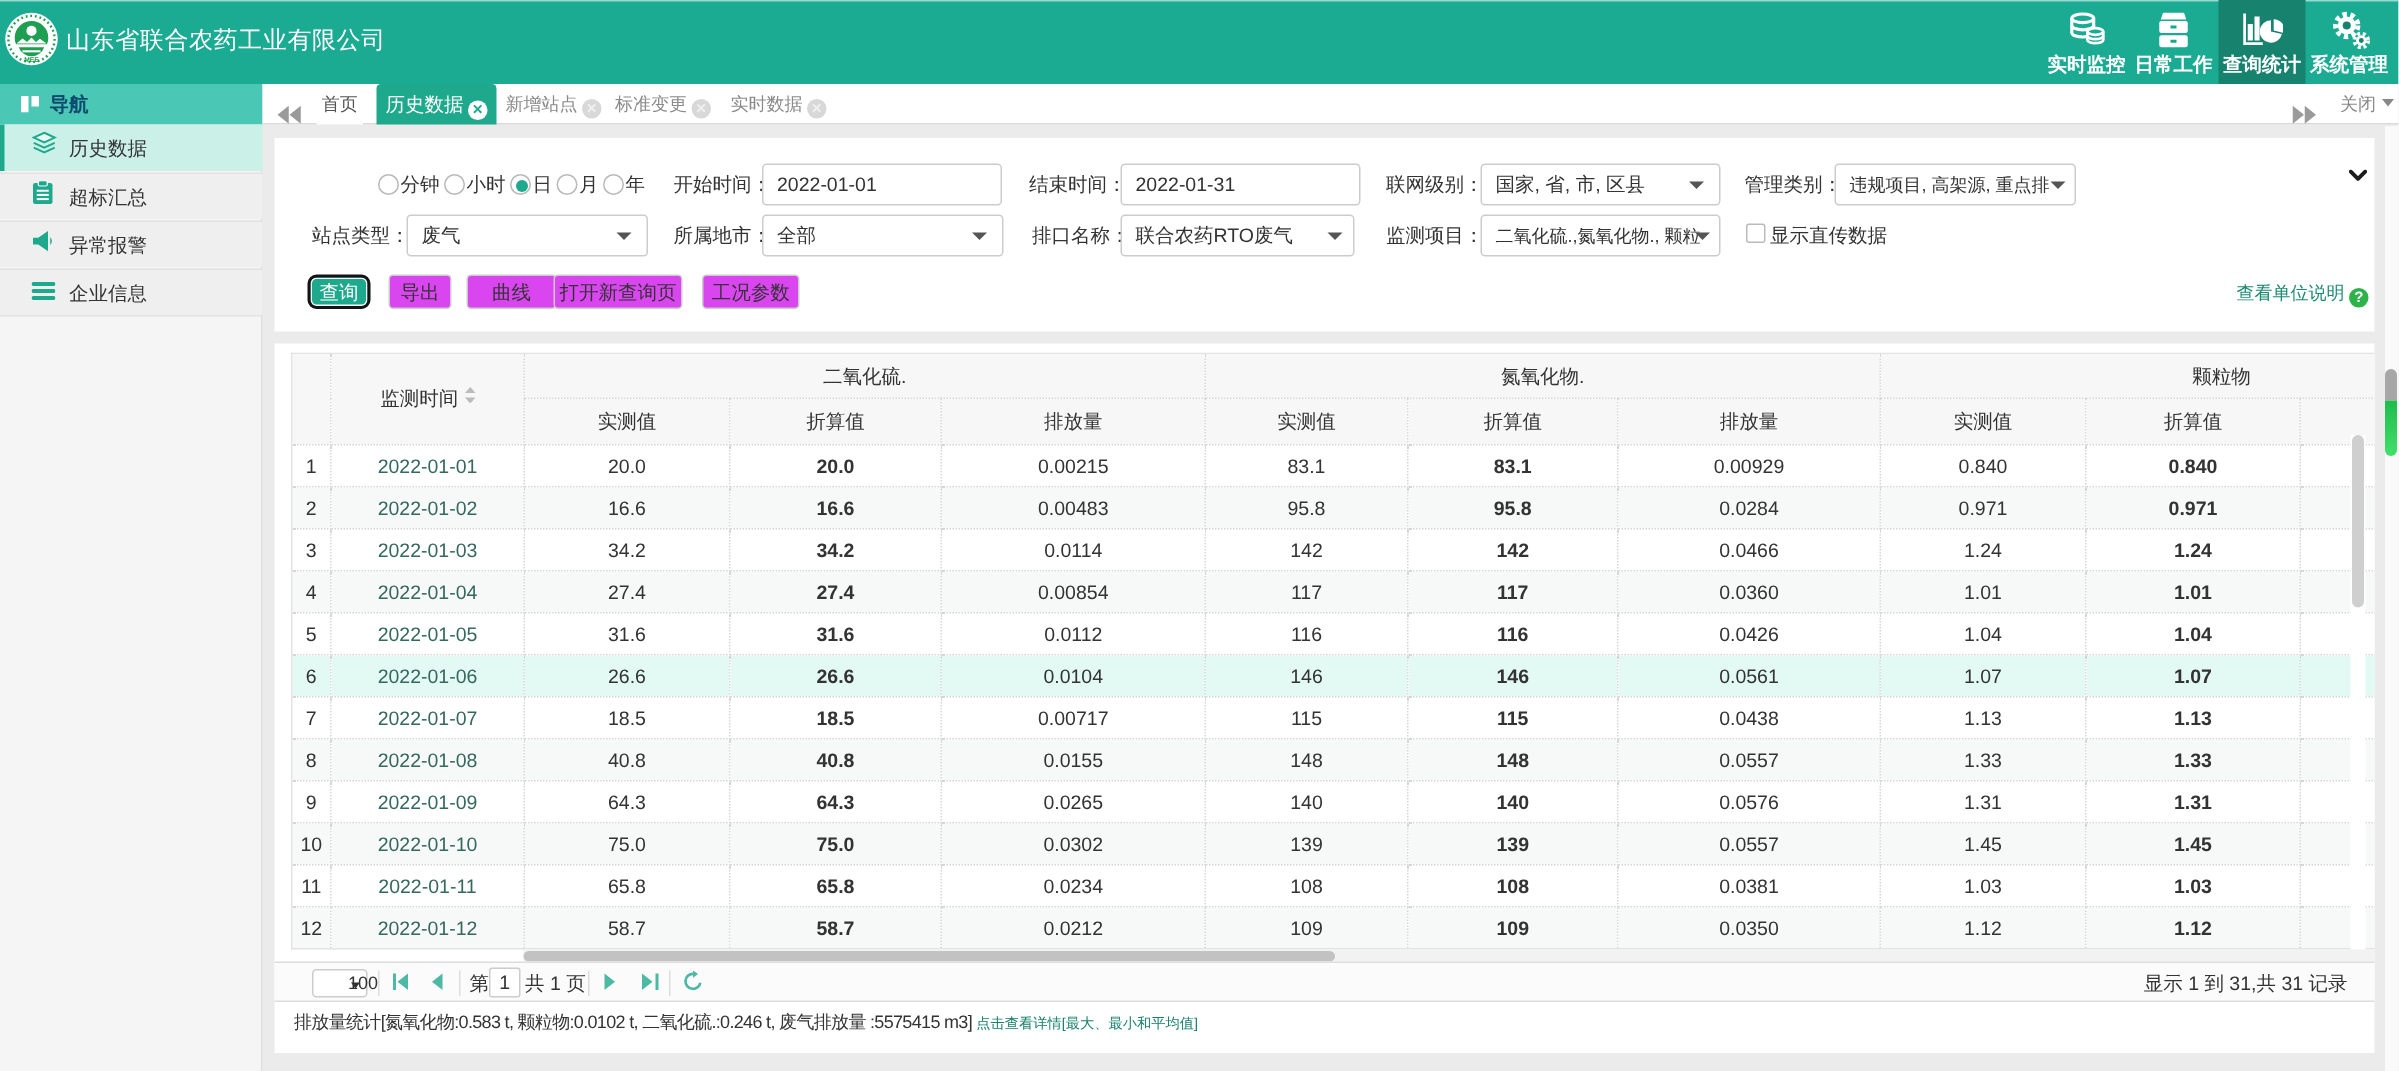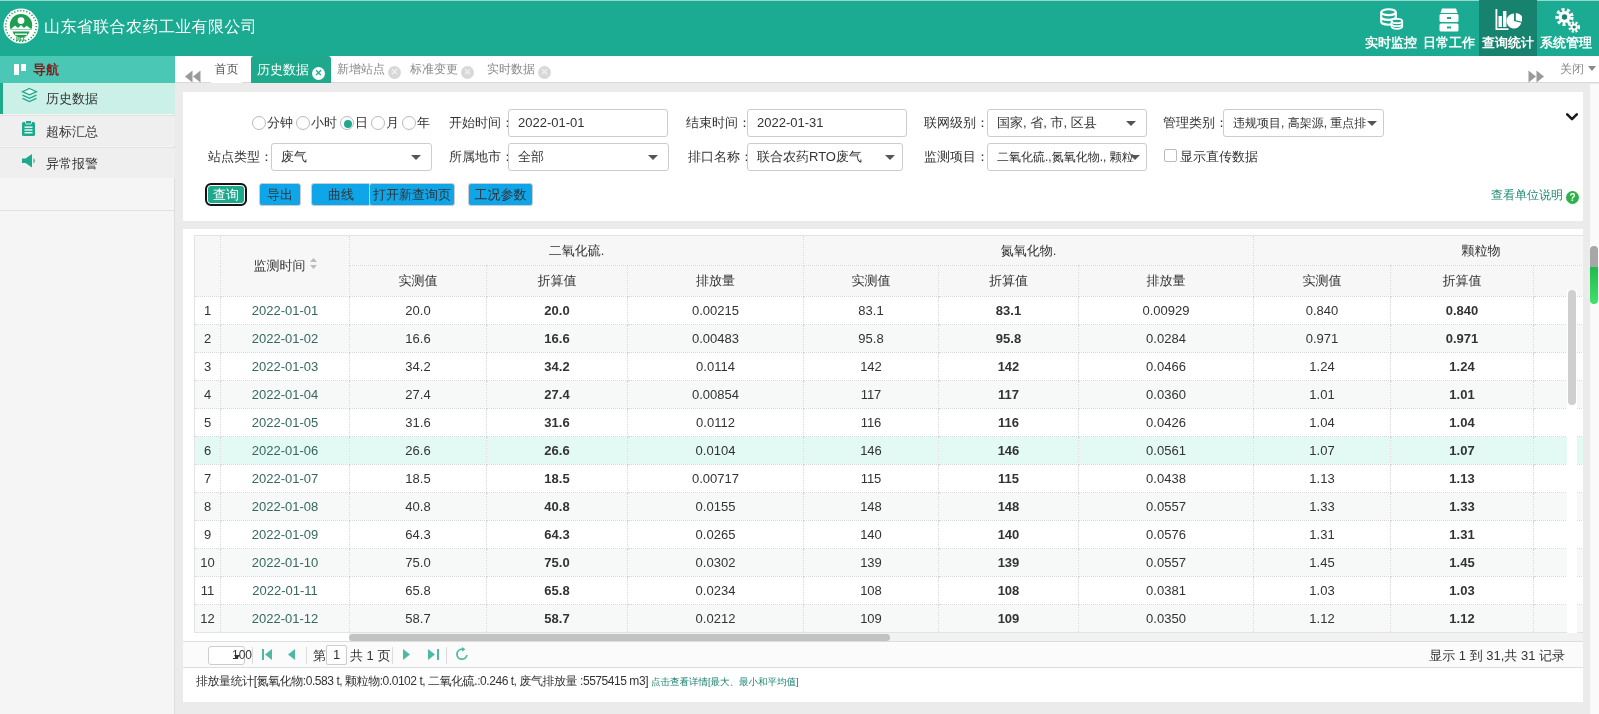--- a/index.html
+++ b/index.html
@@ -8,41 +8,41 @@
 
 #hdr{position:absolute;left:0;top:0;width:1599px;height:56px;background:#1aab92}
 #title{position:absolute;left:44px;top:17px;font-size:16px;font-weight:normal;color:#fff;letter-spacing:.4px}
 .hmod{position:absolute;top:0;height:56px;width:58px;color:#fff;text-align:center;font-size:13px;font-weight:bold}
 .hmod .ic{margin-top:7px;height:26px}
 .hmod .tx{margin-top:1px}
 #hm3{background:#17836e}
 #hdr::before{content:"";position:absolute;left:0;top:0;width:100%;height:1px;background:rgba(255,255,255,.55)}
 
 #side{position:absolute;left:0;top:56px;width:175px;height:658px;background:#f5f5f5;border-right:1px solid #ddd}
-#nav{position:absolute;left:0;top:0;width:175px;height:27px;background:#4bc7b5;color:#7f1d1d;font-size:13px;font-weight:bold;line-height:27px}
+#nav{position:absolute;left:0;top:0;width:175px;height:27px;background:#4bc7b5;color:#0c4a6e;font-size:13px;font-weight:bold;line-height:27px}
 #nav .nic{display:inline-block;vertical-align:-1px;margin:0 7px 0 14px}
 .sitem{position:absolute;left:0;width:175px;height:31px;background:#efefef;border-top:1px solid #e2e2e2;font-size:13px;line-height:31px;color:#333}
 .sitem .sic{display:inline-block;width:16px;margin:0 9px 0 21px;vertical-align:middle}
 .sitem.on{background:#cbf0e8;border-left:3px solid #1fa98c;border-top:none}
 .sitem.on .sic{margin-left:18px}
 
 #tabs{position:absolute;left:175px;top:56px;width:1424px;height:27px;background:#ffffff;border-bottom:1px solid #d9d9d9;font-size:12px;color:#8a8a8a}
 .tab{position:absolute;top:0;height:27px;line-height:27px}
 .tx-close{display:inline-block;width:13px;height:13px;border-radius:50%;background:#d8d8d8;color:#f0f0f0;font-size:9px;line-height:13px;text-align:center;vertical-align:-2px;margin-left:3px;font-weight:bold}
 #tab-act{background:#1fa98c;color:#fff;border-radius:3px 3px 0 0;padding:0 6px;font-size:13px}
 #tab-act .tx-close{background:#fff;color:#1fa98c}
 
 #fpanel{position:absolute;left:183px;top:92px;width:1400px;height:129px;background:#fff}
 .flabel{position:absolute;font-size:13px;color:#333;white-space:nowrap}
 .finput{position:absolute;height:28px;border:1px solid #ccc;border-radius:3px;background:#fff;font-size:13px;color:#333;line-height:26px;padding-left:9px}
 .fsel .car{position:absolute;right:10px;top:11px;width:0;height:0;border-left:5px solid transparent;border-right:5px solid transparent;border-top:5px solid #555}
 .radio{display:inline-block;width:14px;height:14px;border:1px solid #b9b9b9;border-radius:50%;background:#fff;vertical-align:-3px;margin-right:1px;position:relative}
 .radio.sel::after{content:"";position:absolute;left:3px;top:3px;width:8px;height:8px;border-radius:50%;background:#1fa98c}
 .rl{margin-right:3px;font-size:13px}
-.btn{position:absolute;top:91px;height:23px;background:#0ea5e9;border:1px solid #ccc;border-radius:3px;font-size:13px;color:#333;text-align:center;line-height:21px}
+.btn{position:absolute;top:91px;height:23px;background:#d946ef;border:1px solid #ccc;border-radius:3px;font-size:13px;color:#333;text-align:center;line-height:21px}
 #btnq{background:#1fa98c;color:#fff;border:2px solid #141414;border-radius:6px;line-height:19px;box-shadow:inset 0 0 0 1px #fff}
 .chk{position:absolute;width:13px;height:13px;border:1px solid #bbb;border-radius:2px;background:#fff}
 #collapse{position:absolute;right:5px;top:21px}
 #unit{position:absolute;right:4px;top:95px;font-size:12px;color:#1b8a72}
 #unit .q{display:inline-block;width:13px;height:13px;border-radius:50%;background:#2db34a;color:#fff;text-align:center;font-size:10px;line-height:13px;font-weight:bold;vertical-align:-2px;margin-left:3px}
 
 #tpanel{position:absolute;left:183px;top:229px;width:1400px;height:473px;background:#fff}
 #tclip{position:absolute;left:11px;top:6px;width:1389px;height:407px;overflow:hidden}
 table{border-collapse:collapse;table-layout:fixed;width:1514px;font-size:13px}
 th,td{border:1px dotted #d6d6d6;padding:0;text-align:center;overflow:hidden;white-space:nowrap}
@@ -152,20 +152,25 @@
           <path d="M1 5.5 h3.5 L11 1 v13.5 L4.5 10 H1 z"></path>
           <path d="M12.5 5 a4 4 0 0 1 0 5.5 z"></path>
         </svg></span>异常报警</div>
   <div class="sitem" style="top:59px"><span class="sic"><svg width="15" height="17" viewBox="0 0 15 17">
           <rect x="1" y="2" width="13" height="14" rx="1.5" fill="#1fa98c"></rect>
           <rect x="4.5" y="0.5" width="6" height="3.5" rx="1" fill="#1fa98c" stroke="#fff" stroke-width="0.8"></rect>
           <rect x="3.5" y="6.5" width="8" height="1.3" fill="#fff"></rect>
           <rect x="3.5" y="9.3" width="8" height="1.3" fill="#fff"></rect>
           <rect x="3.5" y="12.1" width="8" height="1.3" fill="#fff"></rect>
         </svg></span>超标汇总</div>
+  <div class="sitem" style="top:123px"><span class="sic"><svg width="16" height="14" viewBox="0 0 16 14" fill="#1fa98c">
+          <rect x="0" y="1" width="16" height="2.6" rx="1.3"></rect>
+          <rect x="0" y="5.7" width="16" height="2.6" rx="1.3"></rect>
+          <rect x="0" y="10.4" width="16" height="2.6" rx="1.3"></rect>
+        </svg></span>企业信息</div>
   <div class="abs" style="left:0;top:154px;width:174px;height:1px;background:#e2e2e2"></div>
 </div>
 
 <div id="tabs">
   <svg class="tab" style="left:10px;top:7px" width="16" height="12" viewBox="0 0 16 12" fill="#9a9a9a">
       <path d="M7.5 0 v12 L0 6 z M15.5 0 v12 L8 6 z"></path>
     </svg>
   <div class="tab" style="left:36px;width:31px;background:#fff;color:#555;text-align:center">首页</div>
   <div class="tab" id="tab-act" style="left:76px">历史数据<span class="tx-close">✕</span></div>
   <div class="tab" style="left:162px">新增站点<span class="tx-close">✕</span></div>

